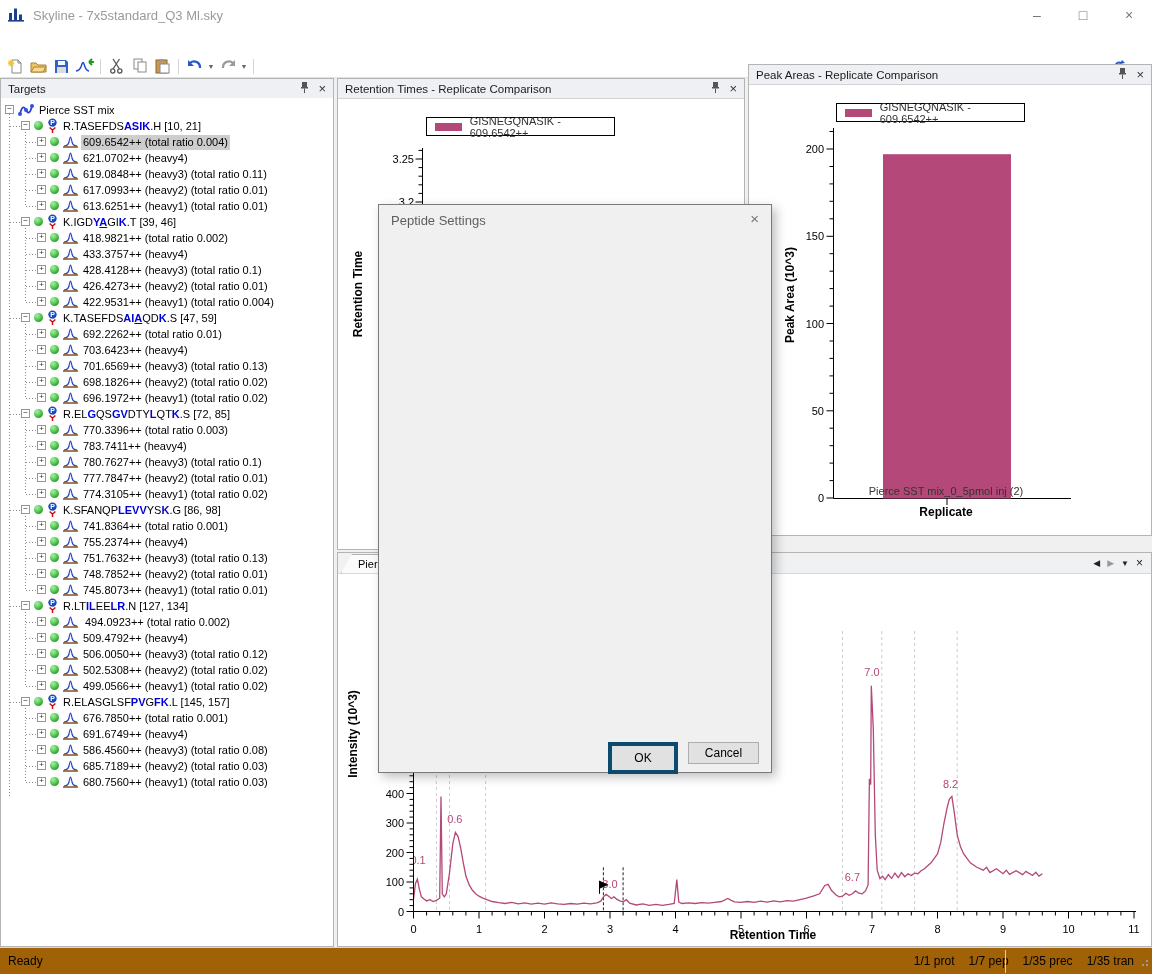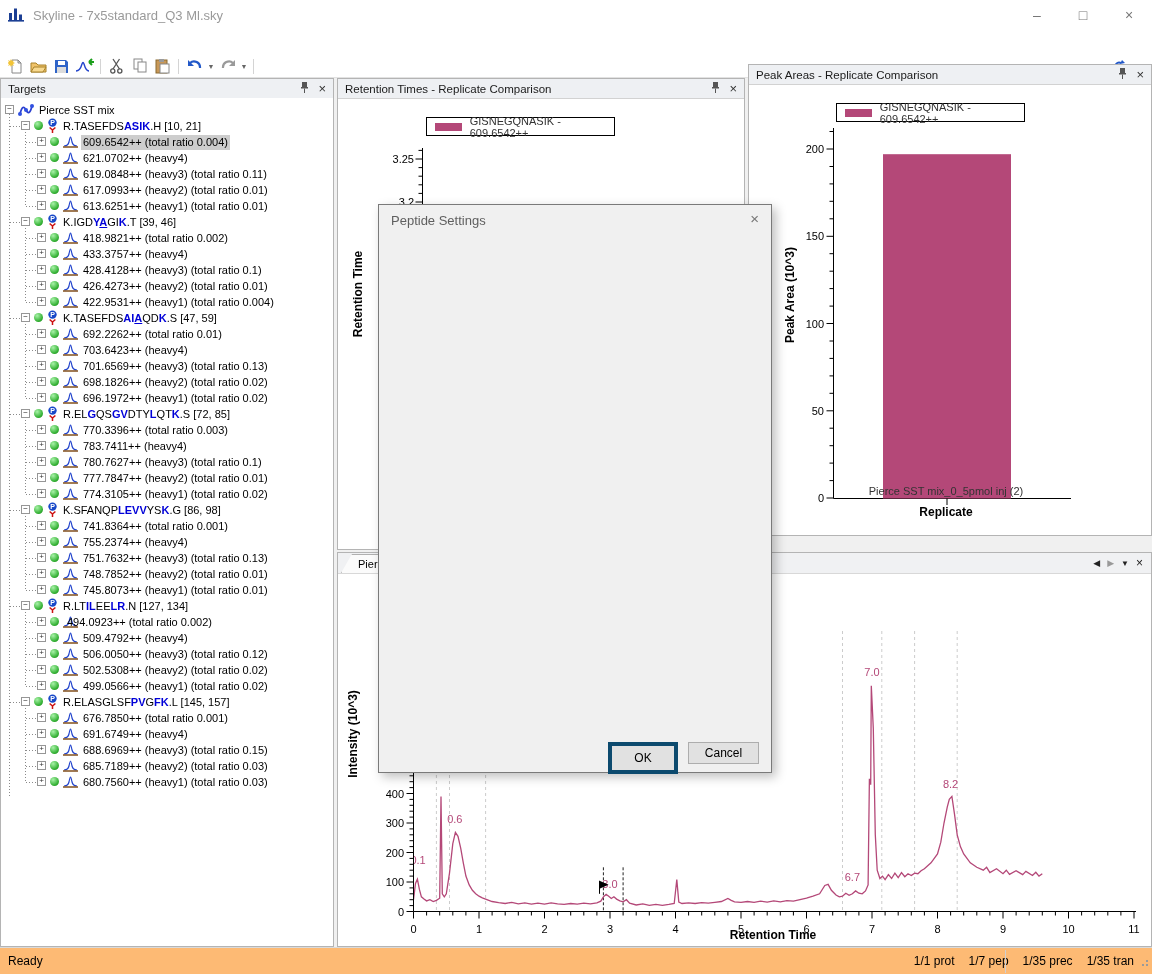--- a/index.html
+++ b/index.html
@@ -82,21 +82,21 @@
   .listbox{position:absolute;left:33px;top:36px;width:226px;height:139px;background:#fff;
            border:1px solid #828282;}
   .btn{background:#e1e1e1;border:1px solid #adadad;font-size:12px;text-align:center;
        font-family:"Liberation Sans",sans-serif;box-sizing:border-box;
        display:flex;align-items:center;justify-content:center;}
   .side-btn{position:absolute;left:279px;width:72px;height:21px;}
   .btn.disabled{color:#9d9d9d;}
   .btn-ok{position:absolute;left:229px;top:537px;width:70px;height:32px;border:4px solid #0c4a6e;}
   .btn-cancel{position:absolute;left:309px;top:537px;width:71px;height:22px;}
   
-  .statusbar{position:absolute;left:0;top:947px;width:1152px;height:27px;background:#fdba74;
+  .statusbar{position:absolute;left:0;top:947px;width:1152px;height:27px;background:#a16207;
              border-top:1px solid #dadada;display:flex;align-items:center;box-sizing:border-box;}
   .status-left{margin-left:8px;font-size:12px;}
   .status-right{margin-left:auto;display:flex;gap:14px;margin-right:18px;font-size:12px;}
   .status-sep{position:absolute;left:1005px;top:2px;width:1px;height:23px;background:#d0d0d0;}
   .grip{position:absolute;right:2px;bottom:3px;}
 </style>
 </head>
 <body>
 
 <div class="app">
@@ -610,21 +610,21 @@
         <div class="doth" style="left:25px;top:524px;width:10px;"></div>
         <div class="trow" style="left:0;top:516px;">
           <div class="exp" style="left:36px;top:3px;">+</div>
           <div class="gdot" style="left:49px;top:3px;"></div>
           <span style="position:absolute;left:62px;top:2px;">
             <svg width="15" height="12" style="display:block">
               <path d="M1 10 Q5 10 6 6 Q7 1 7.5 1 Q8 1 9 6 Q10 10 14 10" fill="none" stroke="#2244cc" stroke-width="1.2"></path>
               <path d="M0 11 L15 11" stroke="#8a5a2a" stroke-width="1.6"></path>
             </svg>
           </span>
-          <span class="tlabel " style="left:64px;padding:0 2px;">494.0923++ (total ratio 0.002)</span>
+          <span class="tlabel " style="left:82px;padding:0 2px;">494.0923++ (total ratio 0.002)</span>
         </div>
         <div class="doth" style="left:25px;top:540px;width:10px;"></div>
         <div class="trow" style="left:0;top:532px;">
           <div class="exp" style="left:36px;top:3px;">+</div>
           <div class="gdot" style="left:49px;top:3px;"></div>
           <span style="position:absolute;left:62px;top:2px;">
             <svg width="15" height="12" style="display:block">
               <path d="M1 10 Q5 10 6 6 Q7 1 7.5 1 Q8 1 9 6 Q10 10 14 10" fill="none" stroke="#2244cc" stroke-width="1.2"></path>
               <path d="M0 11 L15 11" stroke="#8a5a2a" stroke-width="1.6"></path>
             </svg>
@@ -708,21 +708,21 @@
         <div class="doth" style="left:25px;top:652px;width:10px;"></div>
         <div class="trow" style="left:0;top:644px;">
           <div class="exp" style="left:36px;top:3px;">+</div>
           <div class="gdot" style="left:49px;top:3px;"></div>
           <span style="position:absolute;left:62px;top:2px;">
             <svg width="15" height="12" style="display:block">
               <path d="M1 10 Q5 10 6 6 Q7 1 7.5 1 Q8 1 9 6 Q10 10 14 10" fill="none" stroke="#2244cc" stroke-width="1.2"></path>
               <path d="M0 11 L15 11" stroke="#8a5a2a" stroke-width="1.6"></path>
             </svg>
           </span>
-          <span class="tlabel " style="left:80px;padding:0 2px;">688.6969++ (heavy3) (total ratio 0.15)</span>
+          <span class="tlabel " style="left:80px;padding:0 2px;">586.4560++ (heavy3) (total ratio 0.08)</span>
         </div>
         <div class="doth" style="left:25px;top:668px;width:10px;"></div>
         <div class="trow" style="left:0;top:660px;">
           <div class="exp" style="left:36px;top:3px;">+</div>
           <div class="gdot" style="left:49px;top:3px;"></div>
           <span style="position:absolute;left:62px;top:2px;">
             <svg width="15" height="12" style="display:block">
               <path d="M1 10 Q5 10 6 6 Q7 1 7.5 1 Q8 1 9 6 Q10 10 14 10" fill="none" stroke="#2244cc" stroke-width="1.2"></path>
               <path d="M0 11 L15 11" stroke="#8a5a2a" stroke-width="1.6"></path>
             </svg>

